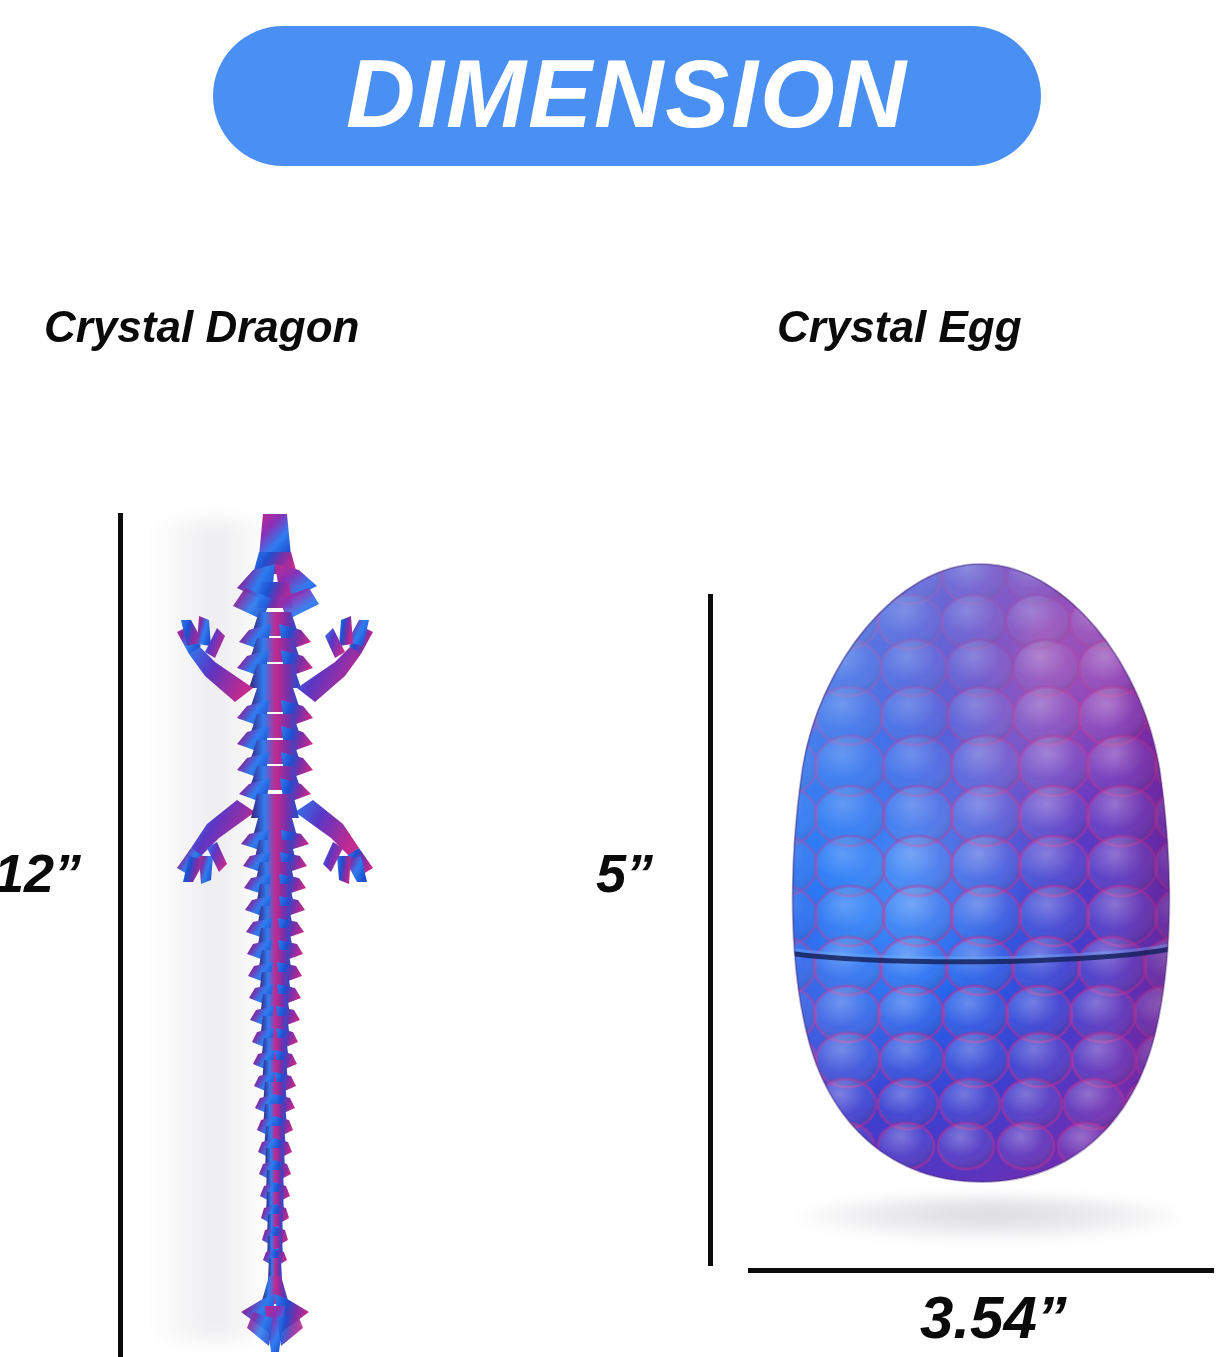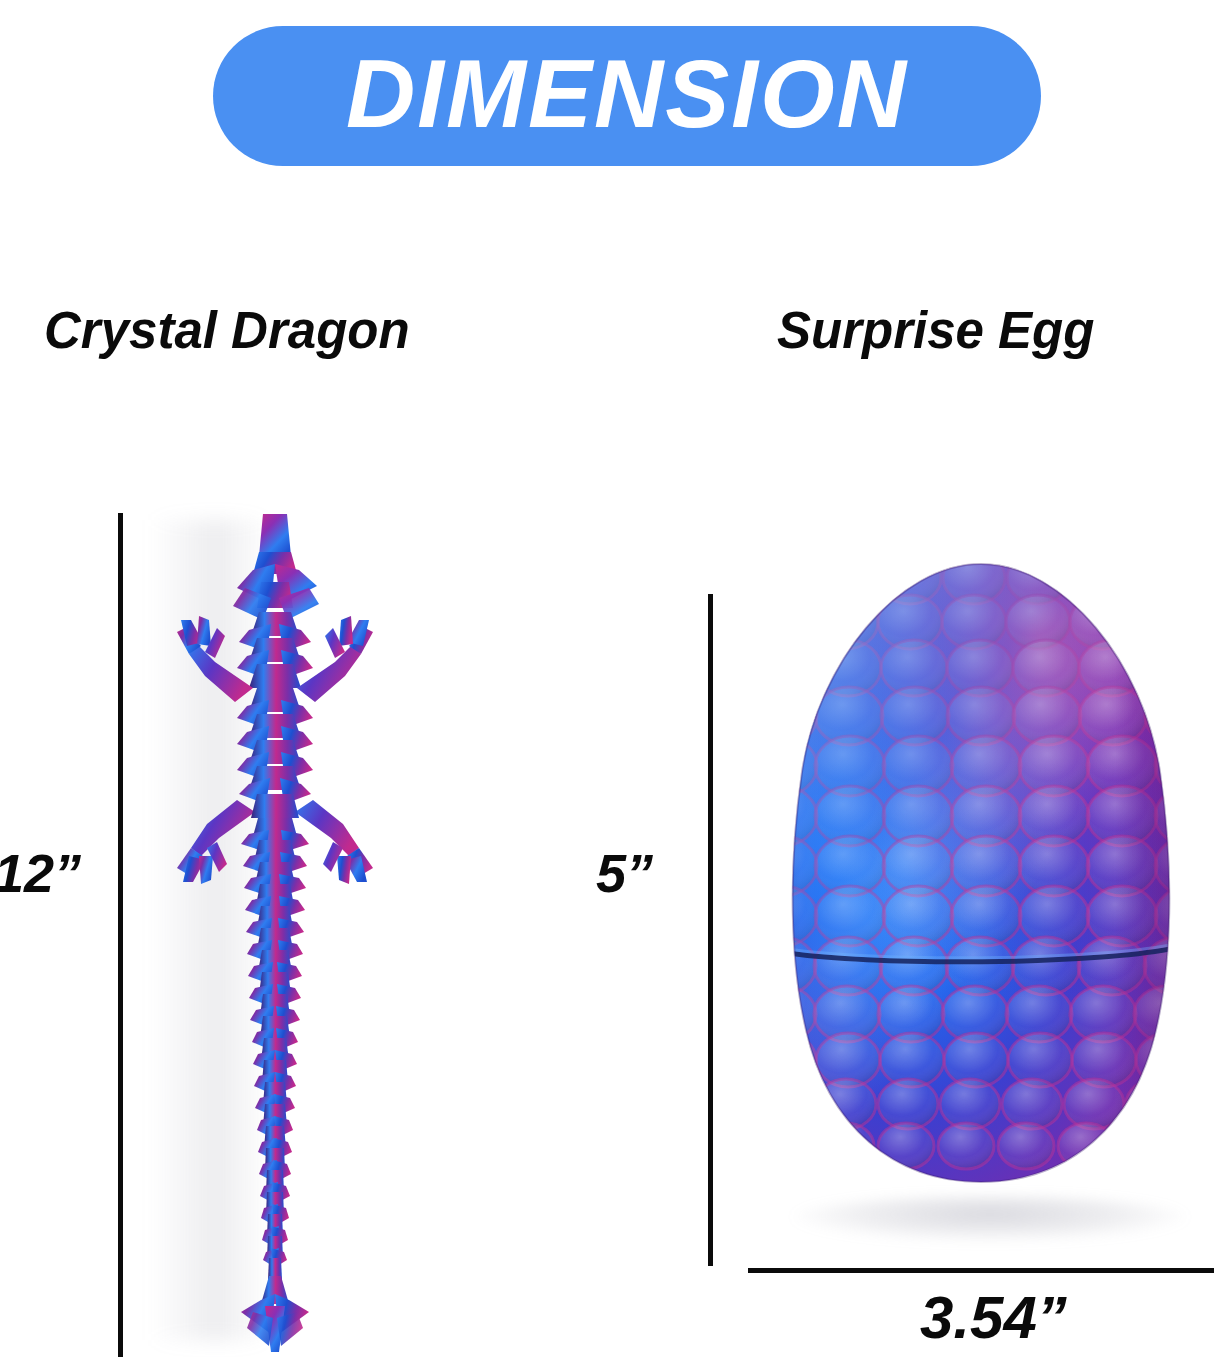--- a/index.html
+++ b/index.html
@@ -42,21 +42,21 @@
     white-space: nowrap;
     transform: translateY(-2px);
   }
 
   
   .product-label {
     position: absolute;
     font-family: "Liberation Sans", sans-serif;
     font-weight: bold;
     font-style: italic;
-    font-size: 51px;
+    font-size: 44px;
     color: #0a0a0a;
     white-space: nowrap;
     line-height: 1;
   }
   #label-dragon { left: 44px;  top: 305px; }
   #label-egg    { left: 777px; top: 305px; }
 
   
   .rule-v {
     position: absolute;
@@ -138,21 +138,21 @@
 <body>
 
 <div id="page">
 
   <div id="header-pill">
     <div id="header-title">DIMENSION</div>
   </div>
 
   <div class="product-label" id="label-dragon">Crystal Dragon</div>
 
-  <div class="product-label" id="label-egg">Surprise Egg</div>
+  <div class="product-label" id="label-egg">Crystal Egg</div>
 
   <div id="dragon-shadow"></div>
   <div id="egg-shadow"></div>
 
   <div id="dragon-figure">
     <svg viewBox="0 0 200 845" xmlns="http://www.w3.org/2000/svg">
       <defs>
         <linearGradient id="gScaleA" x1="0" y1="0" x2="1" y2="0.3">
           <stop offset="0%" stop-color="#2f7df0"></stop>
           <stop offset="38%" stop-color="#1e4fd0"></stop>

